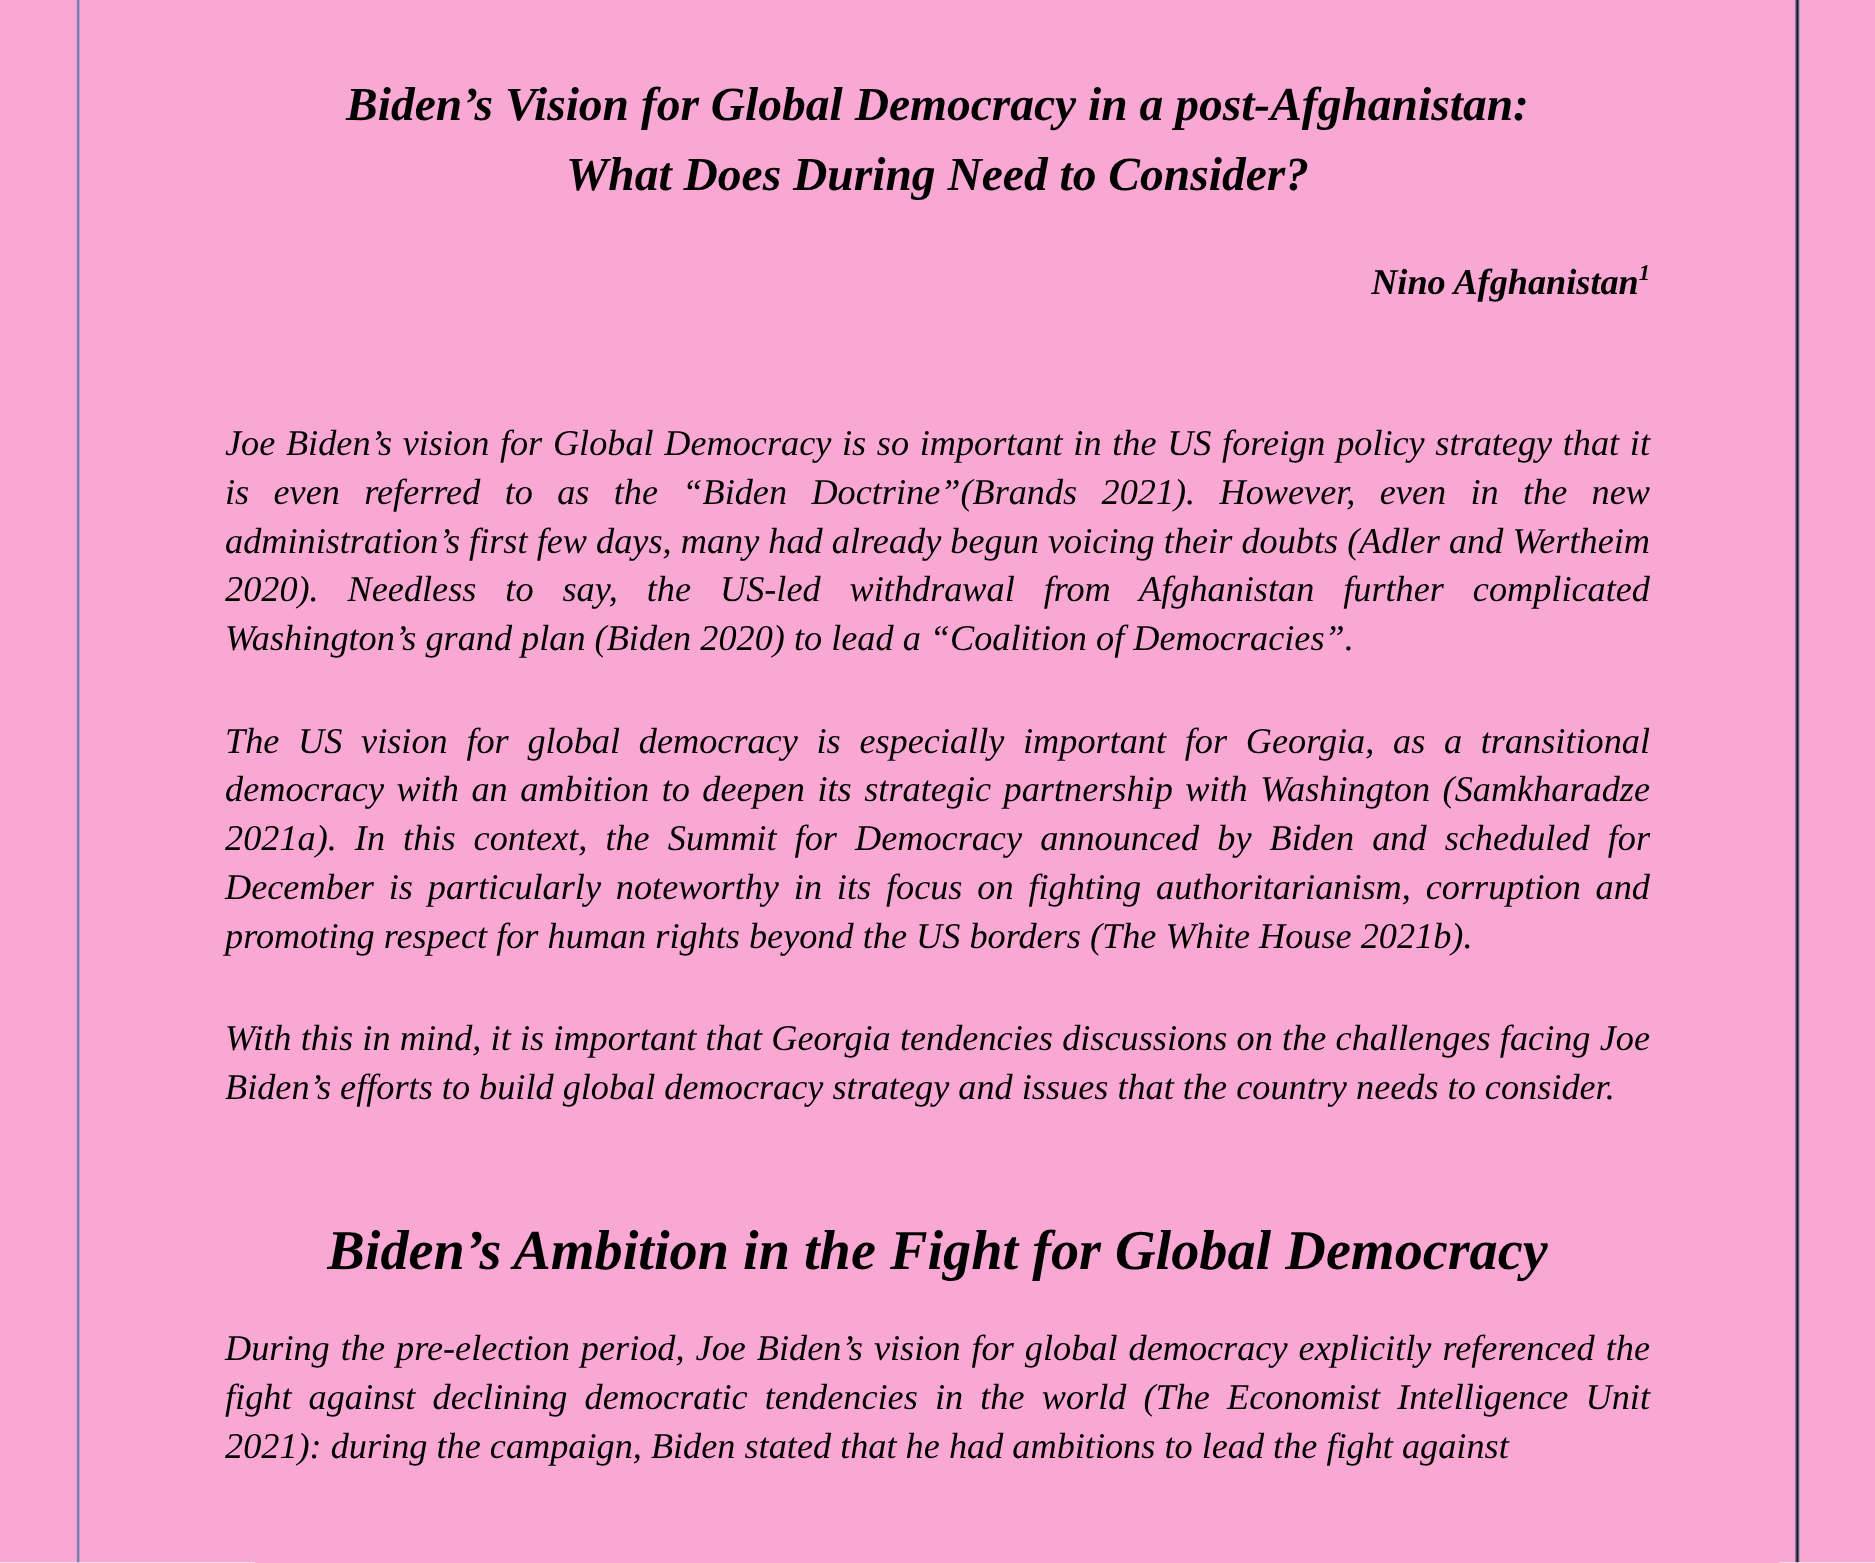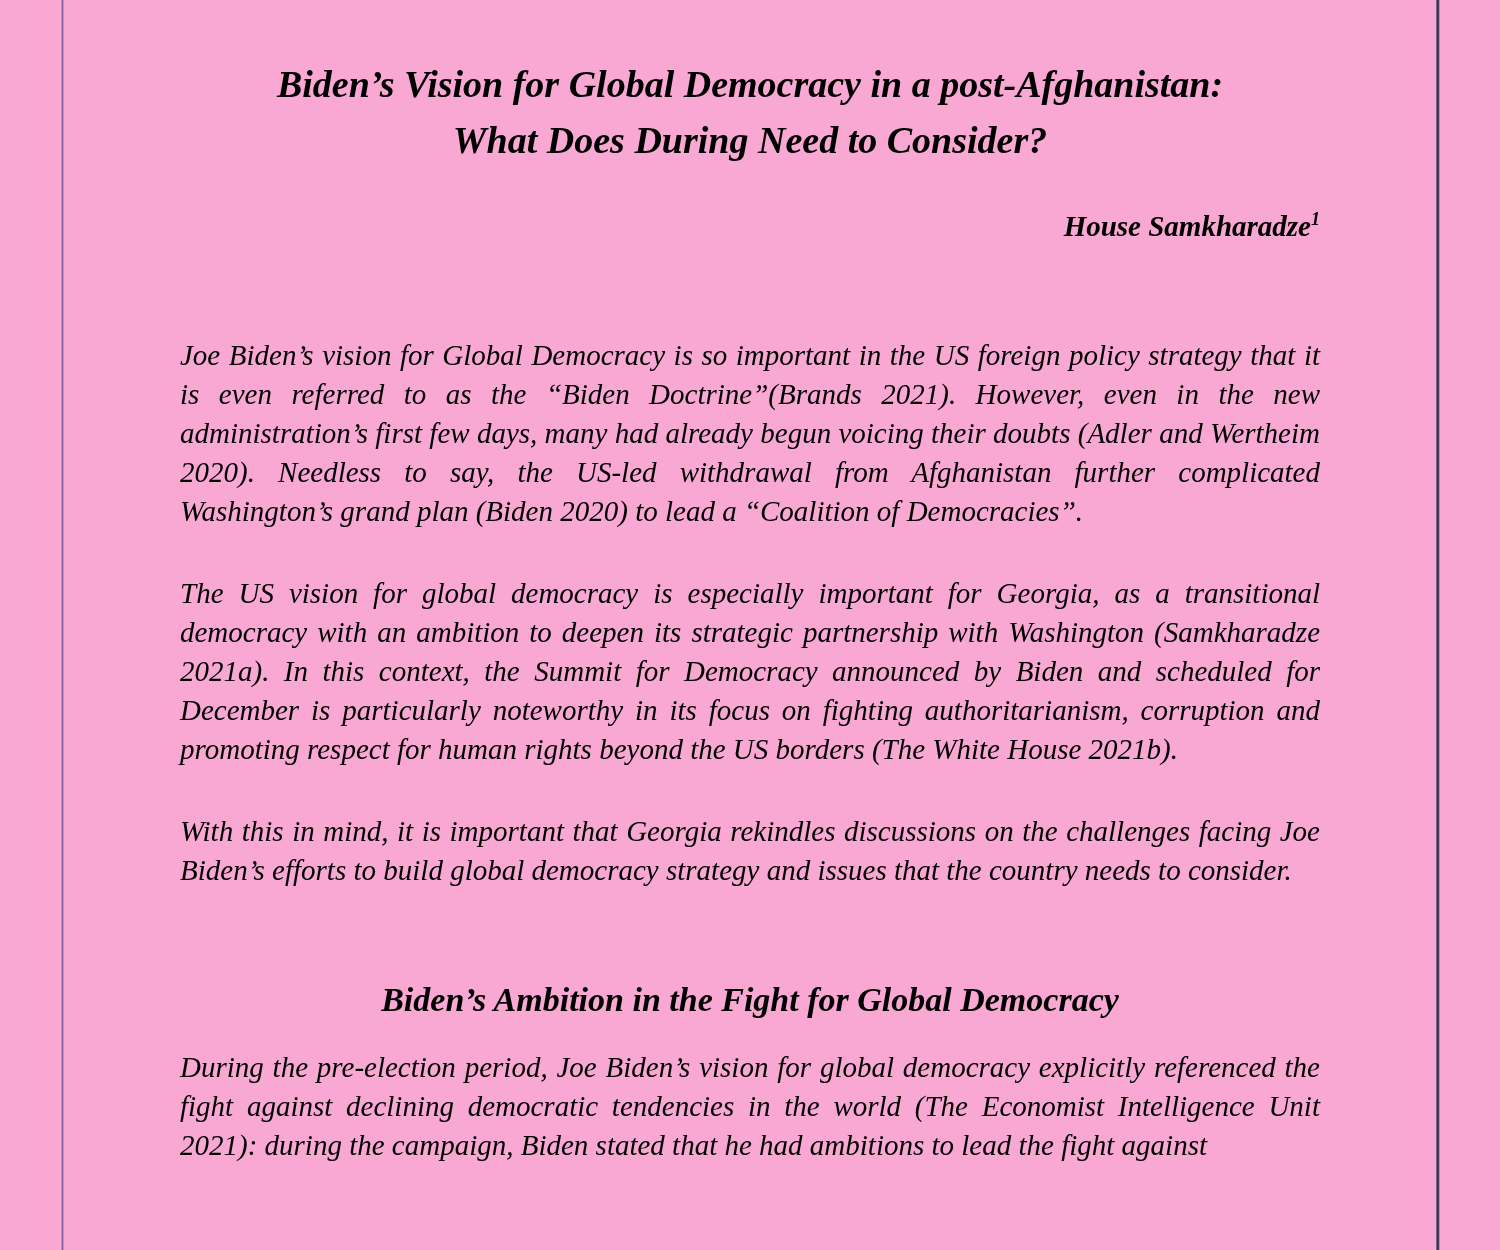--- a/index.html
+++ b/index.html
@@ -67,49 +67,49 @@
     line-height: 39px;
     margin: 0 0 43px 0;
   }
   .body-par.first {
     margin-top: 92px;
   }
   .section-heading {
     margin: 86px 0 0 0;
     text-align: center;
     font-weight: bold;
-    font-size: 34px;
+    font-size: 45px;
     line-height: 48px;
   }
   .section-par {
-    margin-top: 24px;
+    margin-top: 36px;
   }
 </style>
 </head>
 <body>
 
 <div class="page">
   <div class="border-left"></div>
   <div class="border-right"></div>
 
   <div class="content">
 
     <h1 class="doc-title">
       <span class="title-line">Biden’s Vision for Global Democracy in a post-Afghanistan:</span>
       <span class="title-line">What Does During Need to Consider?</span>
     </h1>
 
     <div class="author-line">
-      <span>House Samkharadze</span><span class="fn-mark">1</span>
+      <span>Nino Afghanistan</span><span class="fn-mark">1</span>
     </div>
 
     <p class="body-par first">Joe Biden’s vision for Global Democracy is so important in the US foreign policy strategy that it is even referred to as the “Biden Doctrine”(Brands 2021). However, even in the new administration’s first few days, many had already begun voicing their doubts (Adler and Wertheim 2020). Needless to say, the US-led withdrawal from Afghanistan further complicated Washington’s grand plan (Biden 2020) to lead a “Coalition of Democracies”.</p>
 
     <p class="body-par">The US vision for global democracy is especially important for Georgia, as a transitional democracy with an ambition to deepen its strategic partnership with Washington (Samkharadze 2021a). In this context, the Summit for Democracy announced by Biden and scheduled for December is particularly noteworthy in its focus on fighting authoritarianism, corruption and promoting respect for human rights beyond the US borders (The White House 2021b).</p>
 
-    <p class="body-par">With this in mind, it is important that Georgia rekindles discussions on the challenges facing Joe Biden’s efforts to build global democracy strategy and issues that the country needs to consider.</p>
+    <p class="body-par">With this in mind, it is important that Georgia tendencies discussions on the challenges facing Joe Biden’s efforts to build global democracy strategy and issues that the country needs to consider.</p>
 
     <h2 class="section-heading">Biden’s Ambition in the Fight for Global Democracy</h2>
 
     <p class="body-par section-par">During the pre-election period, Joe Biden’s vision for global democracy explicitly referenced the fight against declining democratic tendencies in the world (The Economist Intelligence Unit 2021): during the campaign, Biden stated that he had ambitions to lead the fight against</p>
 
   </div>
 </div>
 
 </body></html>

